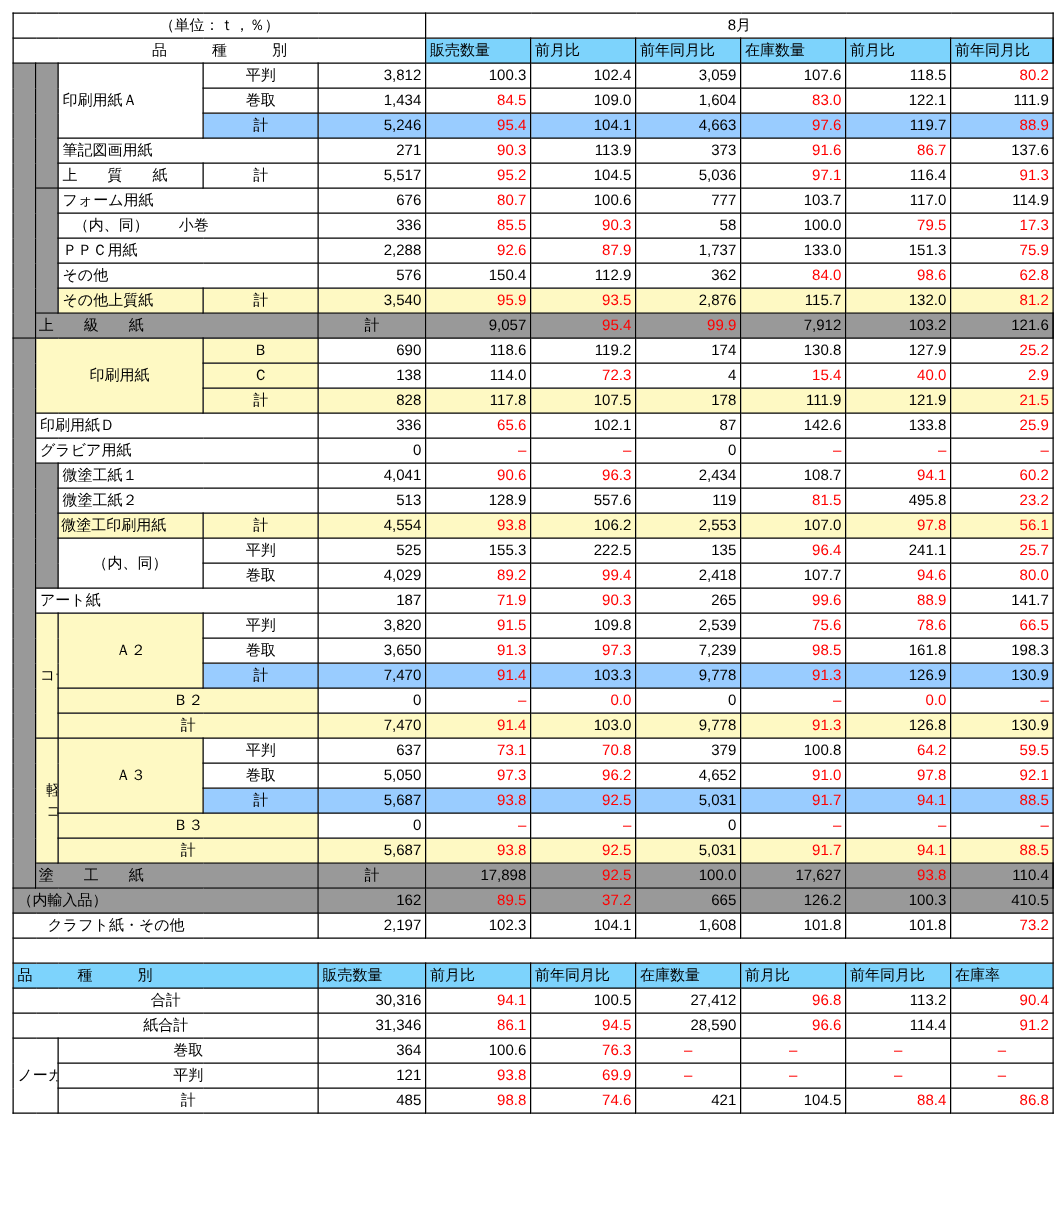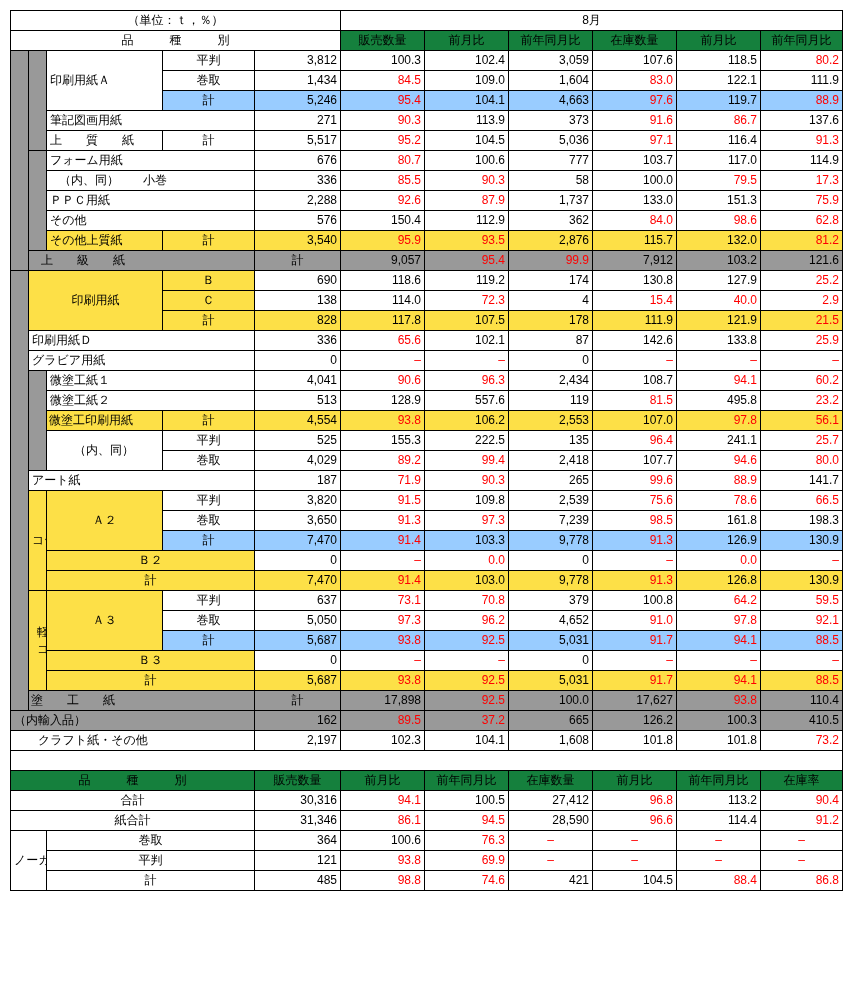--- a/index.html
+++ b/index.html
@@ -27,23 +27,23 @@
     padding:0 3px;
     overflow:hidden;
     white-space:nowrap;
     line-height:17px;
   }
   .num{text-align:right;font-size:12px;}
   .ctr{text-align:center;}
   .lft{text-align:left;margin-top:12px;}
   .red{color:#ff0000;}
   .blue{background:#99ccff;}
-  .violet{background:#fde047;}
+  .violet{background:#fef9c3;}
   .gray{background:#999999;}
-  .hdr{background:#15803d;text-align:center;}
+  .hdr{background:#7dd3fc;text-align:left;}
   .dot-b{border-bottom:1px dotted #000;}
   .dot-t{border-top:1px dotted #000;}
   .spacerow td{border:none;height:4px;padding:0;}
   .note{
     margin-top:6px;
     font-size:12.5px;
     padding-left:34px;
     letter-spacing:0.5px;
   }
   .unit{letter-spacing:0px;}
@@ -189,21 +189,21 @@
     <td class="num violet">3,540</td>
     <td class="num violet red">95.9</td>
     <td class="num violet red">93.5</td>
     <td class="num violet">2,876</td>
     <td class="num violet">115.7</td>
     <td class="num violet">132.0</td>
     <td class="num violet red">81.2</td>
   </tr>
 
   <tr>
-    <td colspan="3" class="lft gray sp1" style="padding-left:12px">上　級　紙</td>
+    <td colspan="3" class="lft gray sp1" style="padding-left:2px">上　級　紙</td>
     <td class="ctr gray">計</td>
     <td class="num gray">9,057</td>
     <td class="num gray red">95.4</td>
     <td class="num gray red">99.9</td>
     <td class="num gray">7,912</td>
     <td class="num gray">103.2</td>
     <td class="num gray">121.6</td>
     <td class="num gray red">87.4</td>
   </tr>
 

